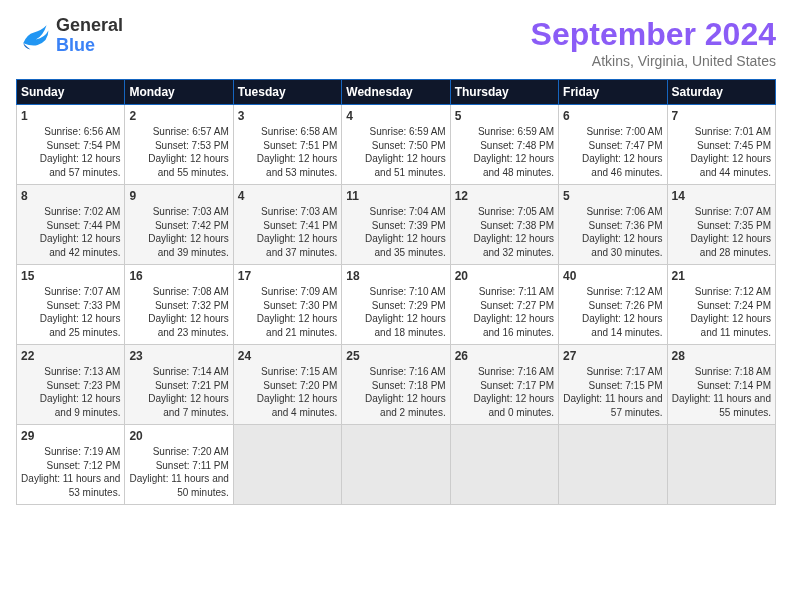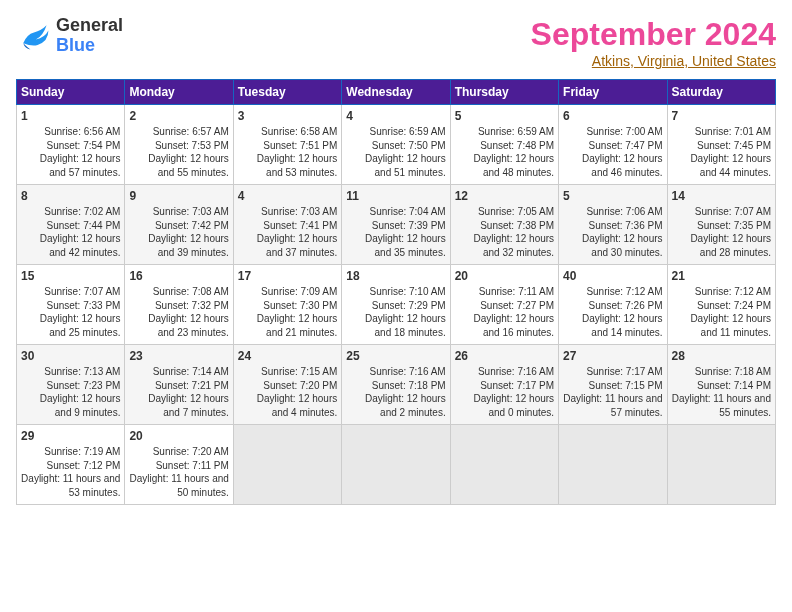--- a/index.html
+++ b/index.html
@@ -34,34 +34,33 @@
     .logo-bird {
       width: 36px;
       height: 36px;
     }
     .title-area {
       text-align: right;
     }
     .month-title {
       font-size: 32px;
       font-weight: bold;
-      color: #ec4899;
+      color: #8b5cf6;
     }
     .location {
       font-size: 14px;
-      color: #a16207;
-      text-decoration: underline;
+      color: #737373;
     }
     .calendar {
       width: 100%;
       border-collapse: collapse;
       font-size: 10px;
     }
     .calendar th {
-      background: #4c1d95;
+      background: #0f172a;
       color: #fff;
       padding: 5px 4px;
       text-align: left;
       font-size: 12px;
       font-weight: bold;
       border: 1px solid #1565C0;
     }
     .calendar td {
       border: 1px solid #ccc;
       vertical-align: top;
@@ -207,21 +206,21 @@
           <span class="day-num">40</span>
           <div class="day-info">Sunrise: 7:12 AM<br>Sunset: 7:26 PM<br>Daylight: 12 hours and 14 minutes.</div>
         </td>
         <td>
           <span class="day-num">21</span>
           <div class="day-info">Sunrise: 7:12 AM<br>Sunset: 7:24 PM<br>Daylight: 12 hours and 11 minutes.</div>
         </td>
       </tr>
       <tr>
         <td>
-          <span class="day-num">30</span>
+          <span class="day-num">22</span>
           <div class="day-info">Sunrise: 7:13 AM<br>Sunset: 7:23 PM<br>Daylight: 12 hours and 9 minutes.</div>
         </td>
         <td>
           <span class="day-num">23</span>
           <div class="day-info">Sunrise: 7:14 AM<br>Sunset: 7:21 PM<br>Daylight: 12 hours and 7 minutes.</div>
         </td>
         <td>
           <span class="day-num">24</span>
           <div class="day-info">Sunrise: 7:15 AM<br>Sunset: 7:20 PM<br>Daylight: 12 hours and 4 minutes.</div>
         </td>

